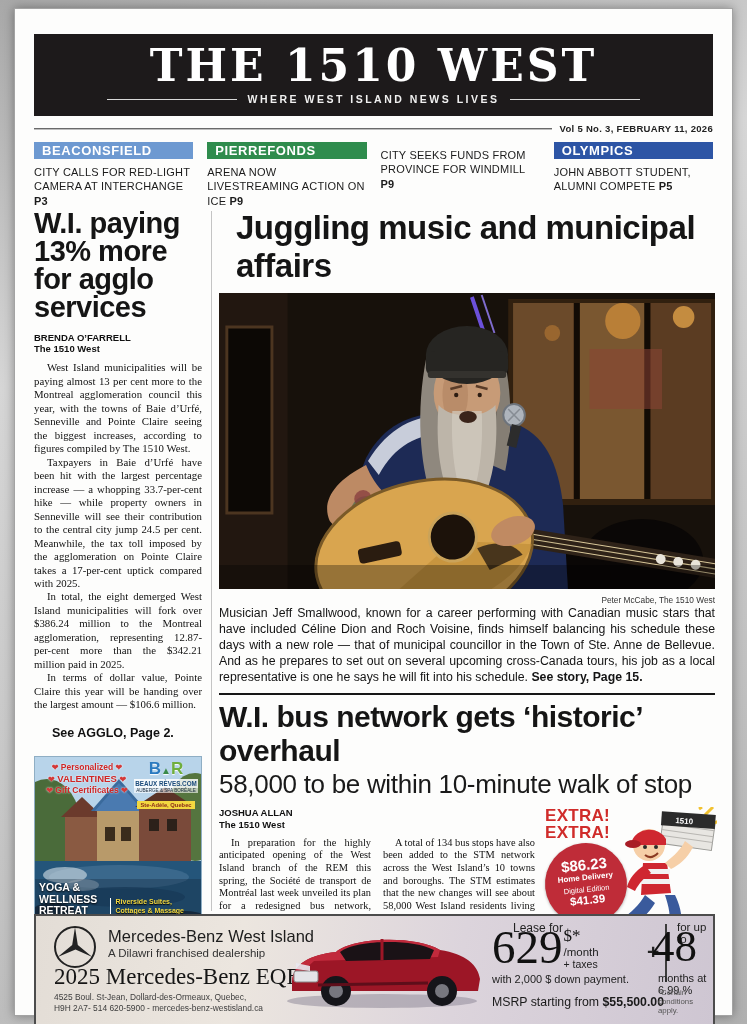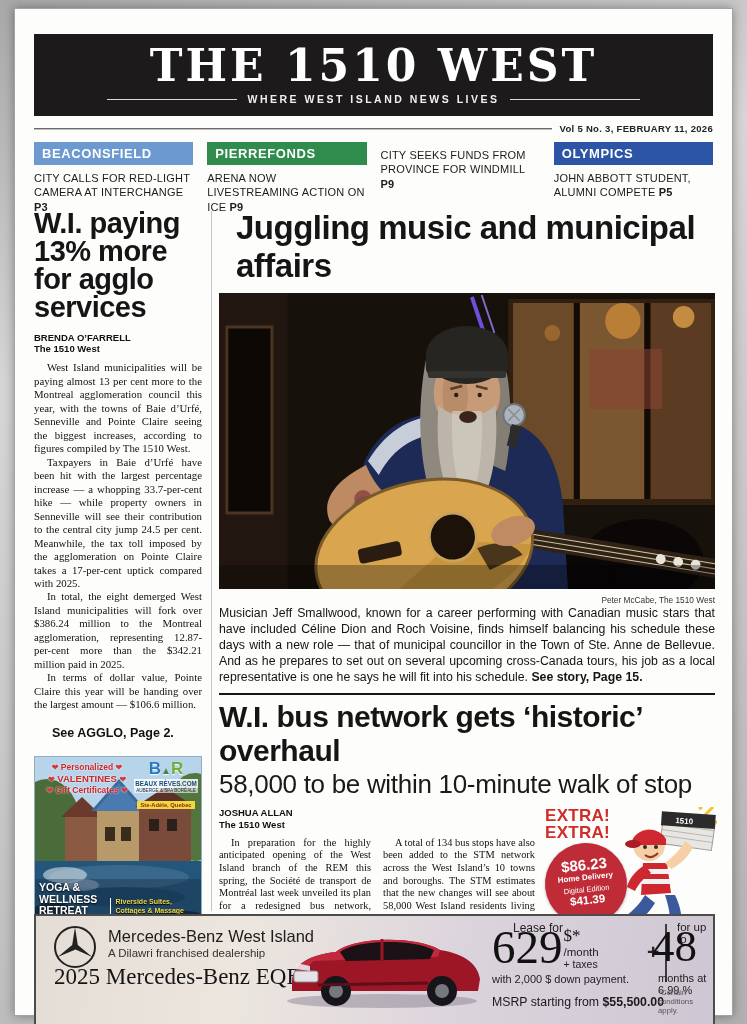--- a/index.html
+++ b/index.html
@@ -12,21 +12,21 @@
   .mast-title { font-family:"DejaVu Serif",serif; font-weight:bold; font-size:44px; letter-spacing:3px; margin-top:6px; }
   .mast-tagrow { display:flex; align-items:center; justify-content:center; gap:10px; margin-top:2px; }
   .tag-rule { width:130px; height:1px; background:#d8d8d8; }
   .mast-tag { font-size:10.5px; letter-spacing:2.5px; font-weight:bold; color:#f0f0f0; }
   .edition-row { position:absolute; left:19px; top:114px; right:19px; display:flex; align-items:center; gap:8px; }
   .ed-rule { flex:1; height:2px; border-top:1px solid #6a6a6a; border-bottom:1px solid #bdbdbd; }
   .edition { font-size:9.5px; font-weight:bold; color:#222; letter-spacing:.3px; }
 
   
   .teasers { position:absolute; left:19px; top:133px; right:19px; display:grid; grid-template-columns:1fr 1fr 1fr 1fr; gap:14px; }
-  .teaser-bar { height:23px; color:#fff; font-weight:bold; font-size:13px; letter-spacing:.6px; display:flex; align-items:center; padding-left:8px; }
+  .teaser-bar { height:17px; color:#fff; font-weight:bold; font-size:13px; letter-spacing:.6px; display:flex; align-items:center; padding-left:8px; }
   .teaser-text { margin-top:6px; font-size:11px; line-height:1.3; color:#1b1b1b; letter-spacing:.2px; }
   .teaser-text b { font-weight:bold; }
 
   
   .leftcol { position:absolute; left:19px; top:200px; width:168px; }
   .lead-h1 { font-size:29px; line-height:.97; font-weight:bold; letter-spacing:-.5px; color:#151515; }
   .lead-h2 { margin-top:9px; font-size:18.5px; line-height:1.12; color:#1c1c1c; }
   .byline { margin-top:10px; font-size:9.5px; font-weight:bold; color:#111; line-height:1.25; }
   .body-serif { margin-top:6px; font-family:"Liberation Serif",serif; font-size:10.8px; line-height:1.25; color:#111; text-align:justify; }
   .body-serif p { text-indent:13px; }
@@ -355,20 +355,24 @@
   </div>
 
   <div class="merc">
     <svg class="m-logo" width="46" height="46" viewBox="-23 -23 46 46">
       <circle r="20" fill="none" stroke="#222" stroke-width="2"></circle>
       <path d="M0 -20 L2.8 -2 L17.3 10 L0.5 2.5 L-17.3 10 L-2.8 -2 Z" fill="#222"></path>
     </svg>
     <div class="m-dealer">Mercedes-Benz West Island</div>
     <div class="m-sub">A Dilawri franchised dealership</div>
     <div class="m-model">2025 Mercedes-Benz EQB 250+</div>
+    <div class="m-addr">
+      <div>4525 Boul. St-Jean, Dollard-des-Ormeaux, Quebec,</div>
+      <div>H9H 2A7- 514 620-5900 - mercedes-benz-westisland.ca</div>
+    </div>
     <svg class="m-car" width="215" height="92" viewBox="0 0 215 92">
       <ellipse cx="108" cy="82" rx="95" ry="7" fill="#8a8494" opacity=".5"></ellipse>
       <path d="M18 62 C 20 44, 36 36, 62 33 C 78 18, 142 16, 166 31 C 192 35, 204 46, 206 60 L 204 72 L 18 72 Z" fill="#9c1626"></path>
       <path d="M18 62 C 20 44, 36 36, 62 33 C 78 18, 142 16, 166 31 L 164 38 L 40 42 Z" fill="#c12a3c"></path>
       <path d="M66 33 C 80 21, 138 19, 160 31 L 156 40 L 72 42 Z" fill="#1a1216"></path>
       <line x1="108" y1="20" x2="108" y2="41" stroke="#9c1626" stroke-width="3"></line>
       <rect x="20" y="52" width="24" height="11" rx="2" fill="#e4e4e8" stroke="#888"></rect>
       <path d="M22 44 l14 3 l0 5 l-14 -2 Z" fill="#e8e8f0" opacity=".9"></path>
       <circle cx="62" cy="72" r="15" fill="#15151a"></circle>
       <circle cx="62" cy="72" r="7" fill="#77777f"></circle>

